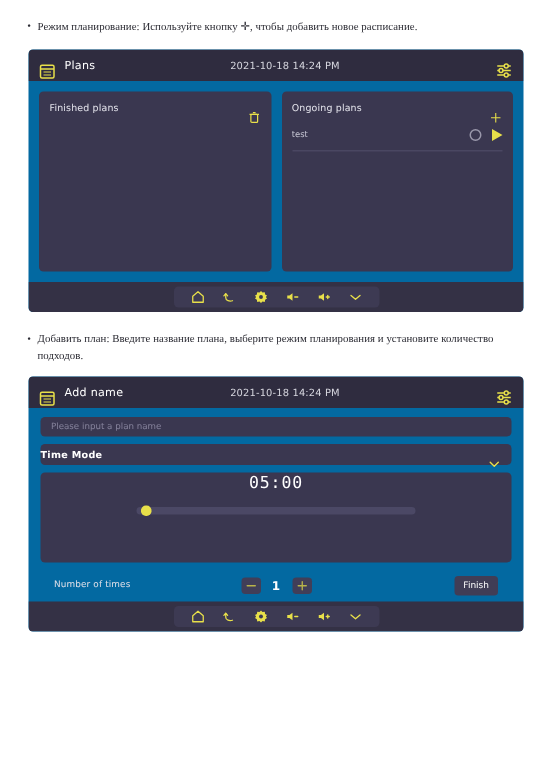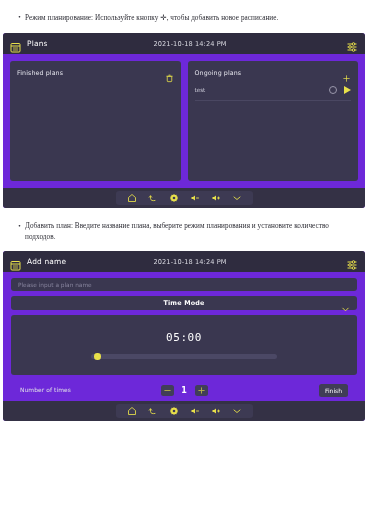--- a/index.html
+++ b/index.html
@@ -50,23 +50,23 @@
     font-weight: bold;
   }
   .inline-glyph.play {
     font-size: 7px;
     position: relative;
     top: -0.5px;
   }
 
   
   .device {
-    width: 362px;
+    width: 330px;
     margin: 0 auto;
-    background: #6d28d9;
+    background: #0369a1;
     border-radius: 3px;
     position: relative;
     font-family: "DejaVu Sans", sans-serif;
     overflow: hidden;
   }
 
   .dev-header {
     height: 21px;
     background: #2f2c3f;
     display: flex;
@@ -212,42 +212,41 @@
     border-radius: 3px;
     height: 14px;
     display: flex;
     align-items: center;
     position: relative;
     padding: 0 7px;
   }
   .mode-label {
     position: absolute;
     left: 0; right: 0;
-    text-align: center;
     color: #ffffff;
     font-size: 6.4px;
     font-weight: bold;
     letter-spacing: 0.2px;
   }
   .chev-down-yellow {
     margin-left: auto;
     width: 9px;
     height: 9px;
     position: relative;
     z-index: 2;
   }
   .timer-card {
     margin-top: 5px;
     background: #3a3750;
     border-radius: 3px;
     height: 60px;
     display: flex;
     flex-direction: column;
     align-items: center;
-    justify-content: center;
+    justify-content: flex-start;
   }
   .timer-val {
     color: #ffffff;
     font-family: "DejaVu Sans Mono", monospace;
     font-size: 11px;
     letter-spacing: 0.6px;
     margin-bottom: 9px;
   }
   .slider-wrap {
     width: 186px;

